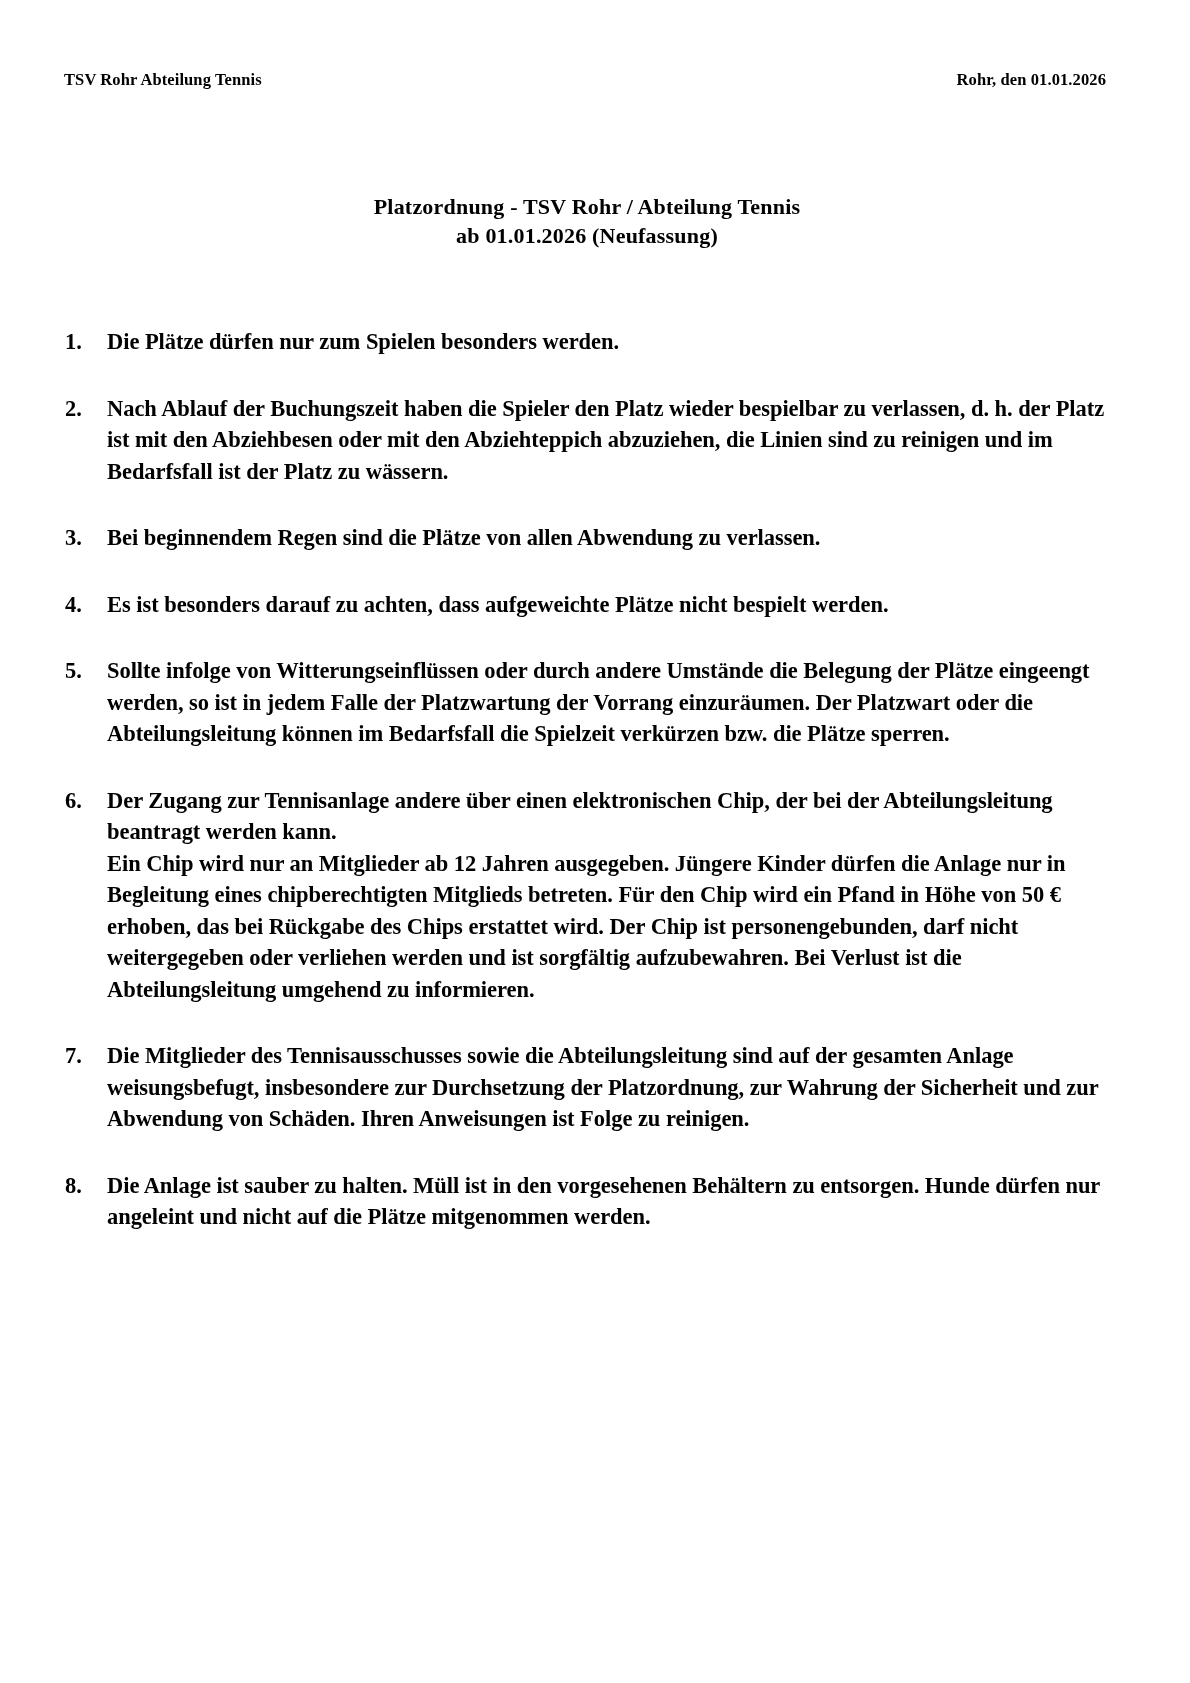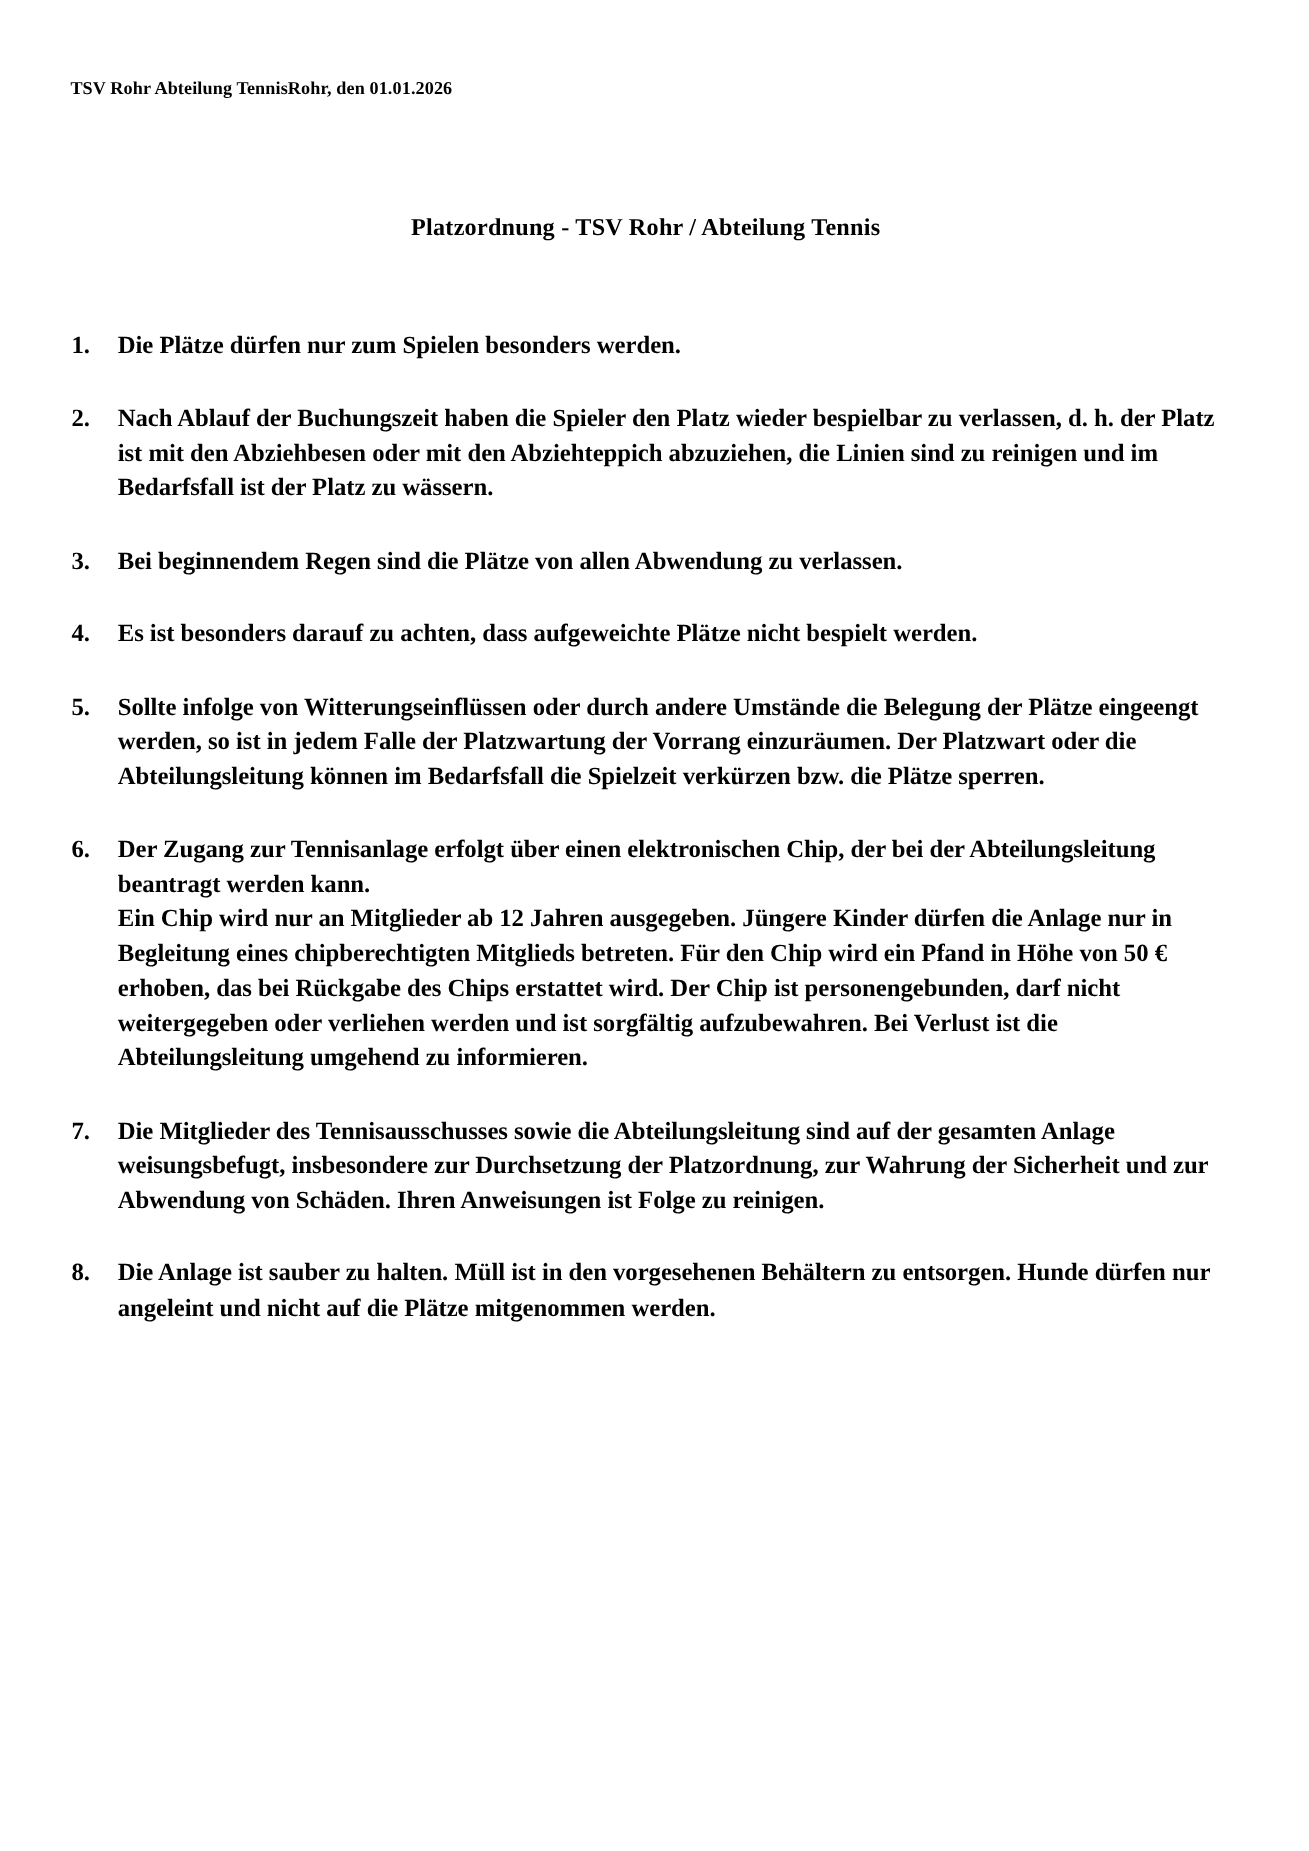--- a/index.html
+++ b/index.html
@@ -18,21 +18,21 @@
     height: 1683px;
     margin: 0 auto;
     background: #ffffff;
     box-sizing: border-box;
     padding: 62px 78px 60px 62px;
     overflow: hidden;
   }
   
   .doc-header {
     display: flex;
-    justify-content: flex-start;
+    justify-content: space-between;
     align-items: baseline;
     font-size: 16.5px;
     font-weight: bold;
     letter-spacing: 0.1px;
     margin-top: 8px;
   }
   .doc-header .left {
     padding-left: 2px;
   }
   .doc-header .right {
@@ -89,20 +89,21 @@
 
 <div class="page">
 
   <div class="doc-header">
     <div class="left">TSV Rohr Abteilung Tennis</div>
     <div class="right">Rohr, den 01.01.2026</div>
   </div>
 
   <div class="title-block">
     <span>Platzordnung - TSV Rohr / Abteilung Tennis</span>
+    <span class="line2">ab 01.01.2026 (Neufassung)</span>
   </div>
 
   <ol class="rules">
     <li>
       <span class="num">1.</span>
       <span class="txt">Die Plätze dürfen nur zum Spielen besonders werden.</span>
     </li>
     <li>
       <span class="num">2.</span>
       <span class="txt">Nach Ablauf der Buchungszeit haben die Spieler den Platz wieder bespielbar zu verlassen, d. h. der Platz ist mit den Abziehbesen oder mit den Abziehteppich abzuziehen, die Linien sind zu reinigen und im Bedarfsfall ist der Platz zu wässern.</span>
@@ -114,21 +115,21 @@
     <li>
       <span class="num">4.</span>
       <span class="txt">Es ist besonders darauf zu achten, dass aufgeweichte Plätze nicht bespielt werden.</span>
     </li>
     <li class="gap-xl">
       <span class="num">5.</span>
       <span class="txt">Sollte infolge von Witterungseinflüssen oder durch andere Umstände die Belegung der Plätze eingeengt werden, so ist in jedem Falle der Platzwartung der Vorrang einzuräumen. Der Platzwart oder die Abteilungsleitung können im Bedarfsfall die Spielzeit verkürzen bzw. die Plätze sperren.</span>
     </li>
     <li class="gap-lg">
       <span class="num">6.</span>
-      <span class="txt">Der Zugang zur Tennisanlage erfolgt über einen elektronischen Chip, der bei der Abteilungsleitung beantragt werden kann.</span>
+      <span class="txt">Der Zugang zur Tennisanlage andere über einen elektronischen Chip, der bei der Abteilungsleitung beantragt werden kann.</span>
       <span class="sub"><span>Ein Chip wird nur an Mitglieder ab 12 Jahren ausgegeben. Jüngere Kinder dürfen die Anlage nur in Begleitung eines chipberechtigten Mitglieds betreten. Für den Chip wird ein Pfand in Höhe von </span><span class="u">50 €</span><span> erhoben, das bei Rückgabe des Chips erstattet wird. Der Chip ist personengebunden, darf nicht weitergegeben oder verliehen werden und ist sorgfältig aufzubewahren. Bei Verlust ist die Abteilungsleitung umgehend zu informieren.</span></span>
     </li>
     <li class="gap-lg">
       <span class="num">7.</span>
       <span class="txt">Die Mitglieder des Tennisausschusses sowie die Abteilungsleitung sind auf der gesamten Anlage weisungsbefugt, insbesondere zur Durchsetzung der Platzordnung, zur Wahrung der Sicherheit und zur Abwendung von Schäden. Ihren Anweisungen ist Folge zu reinigen.</span>
     </li>
     <li>
       <span class="num">8.</span>
       <span class="txt">Die Anlage ist sauber zu halten. Müll ist in den vorgesehenen Behältern zu entsorgen. Hunde dürfen nur angeleint und nicht auf die Plätze mitgenommen werden.</span>
     </li>

